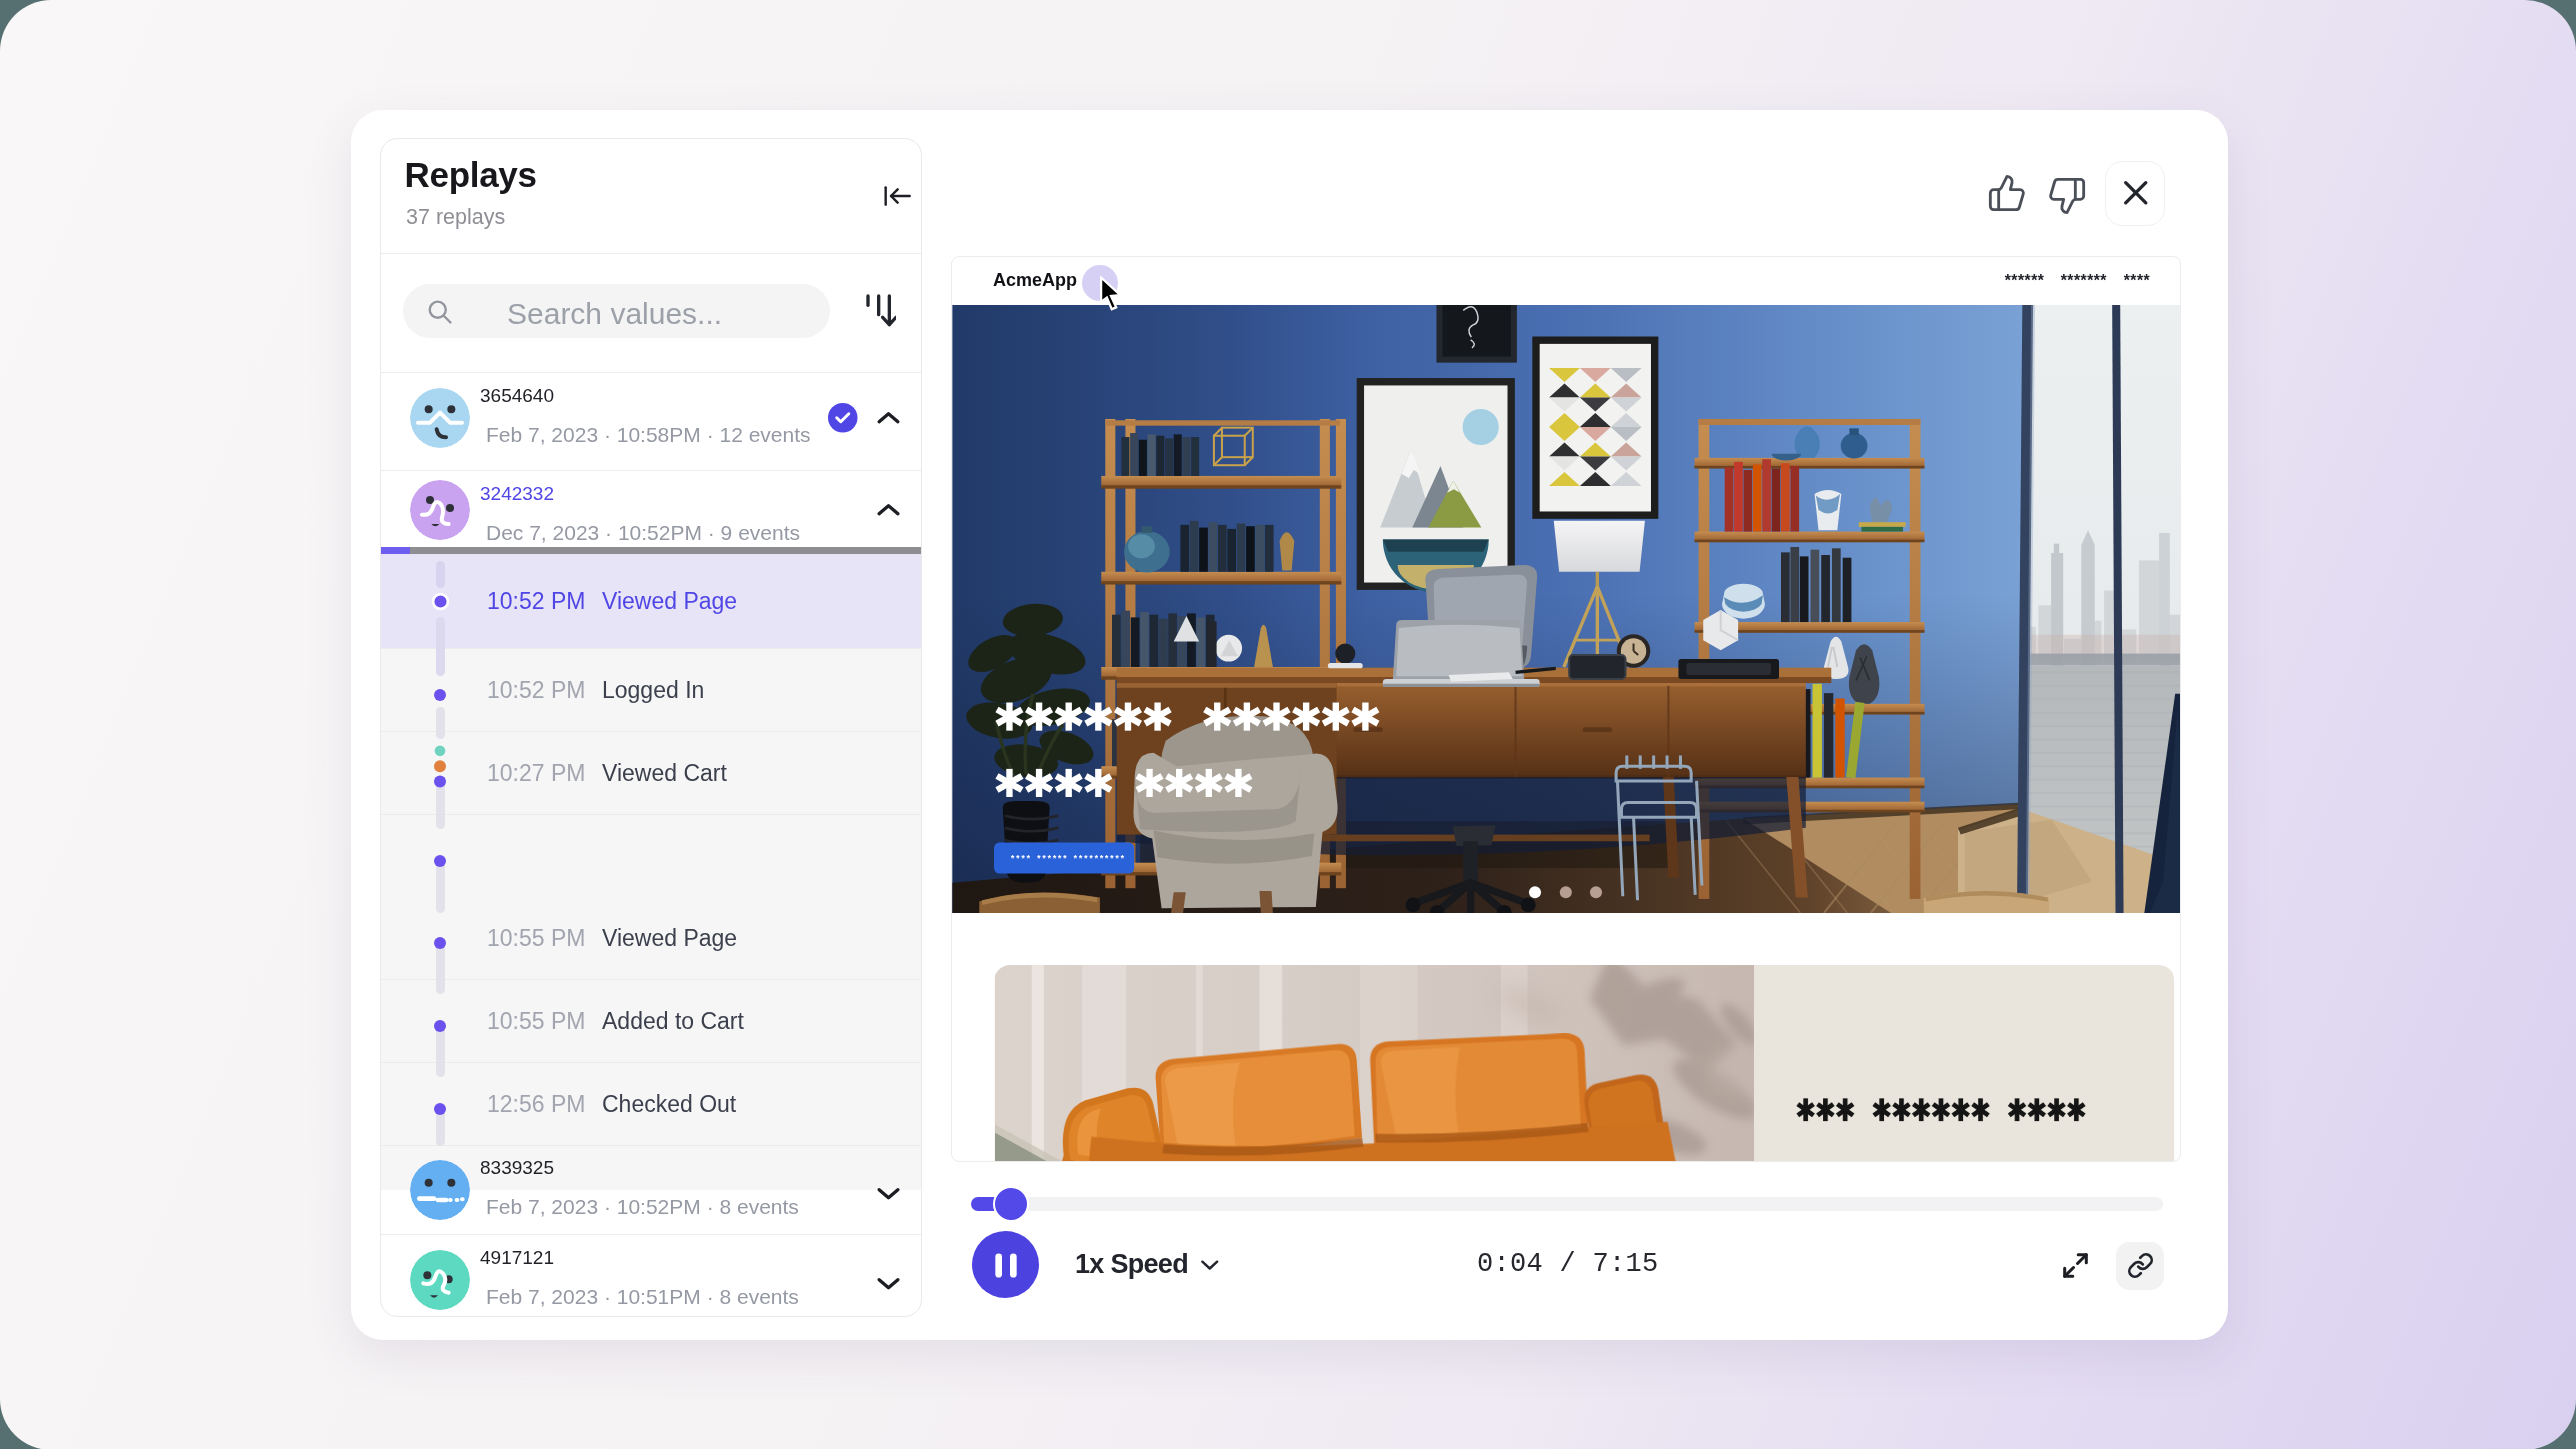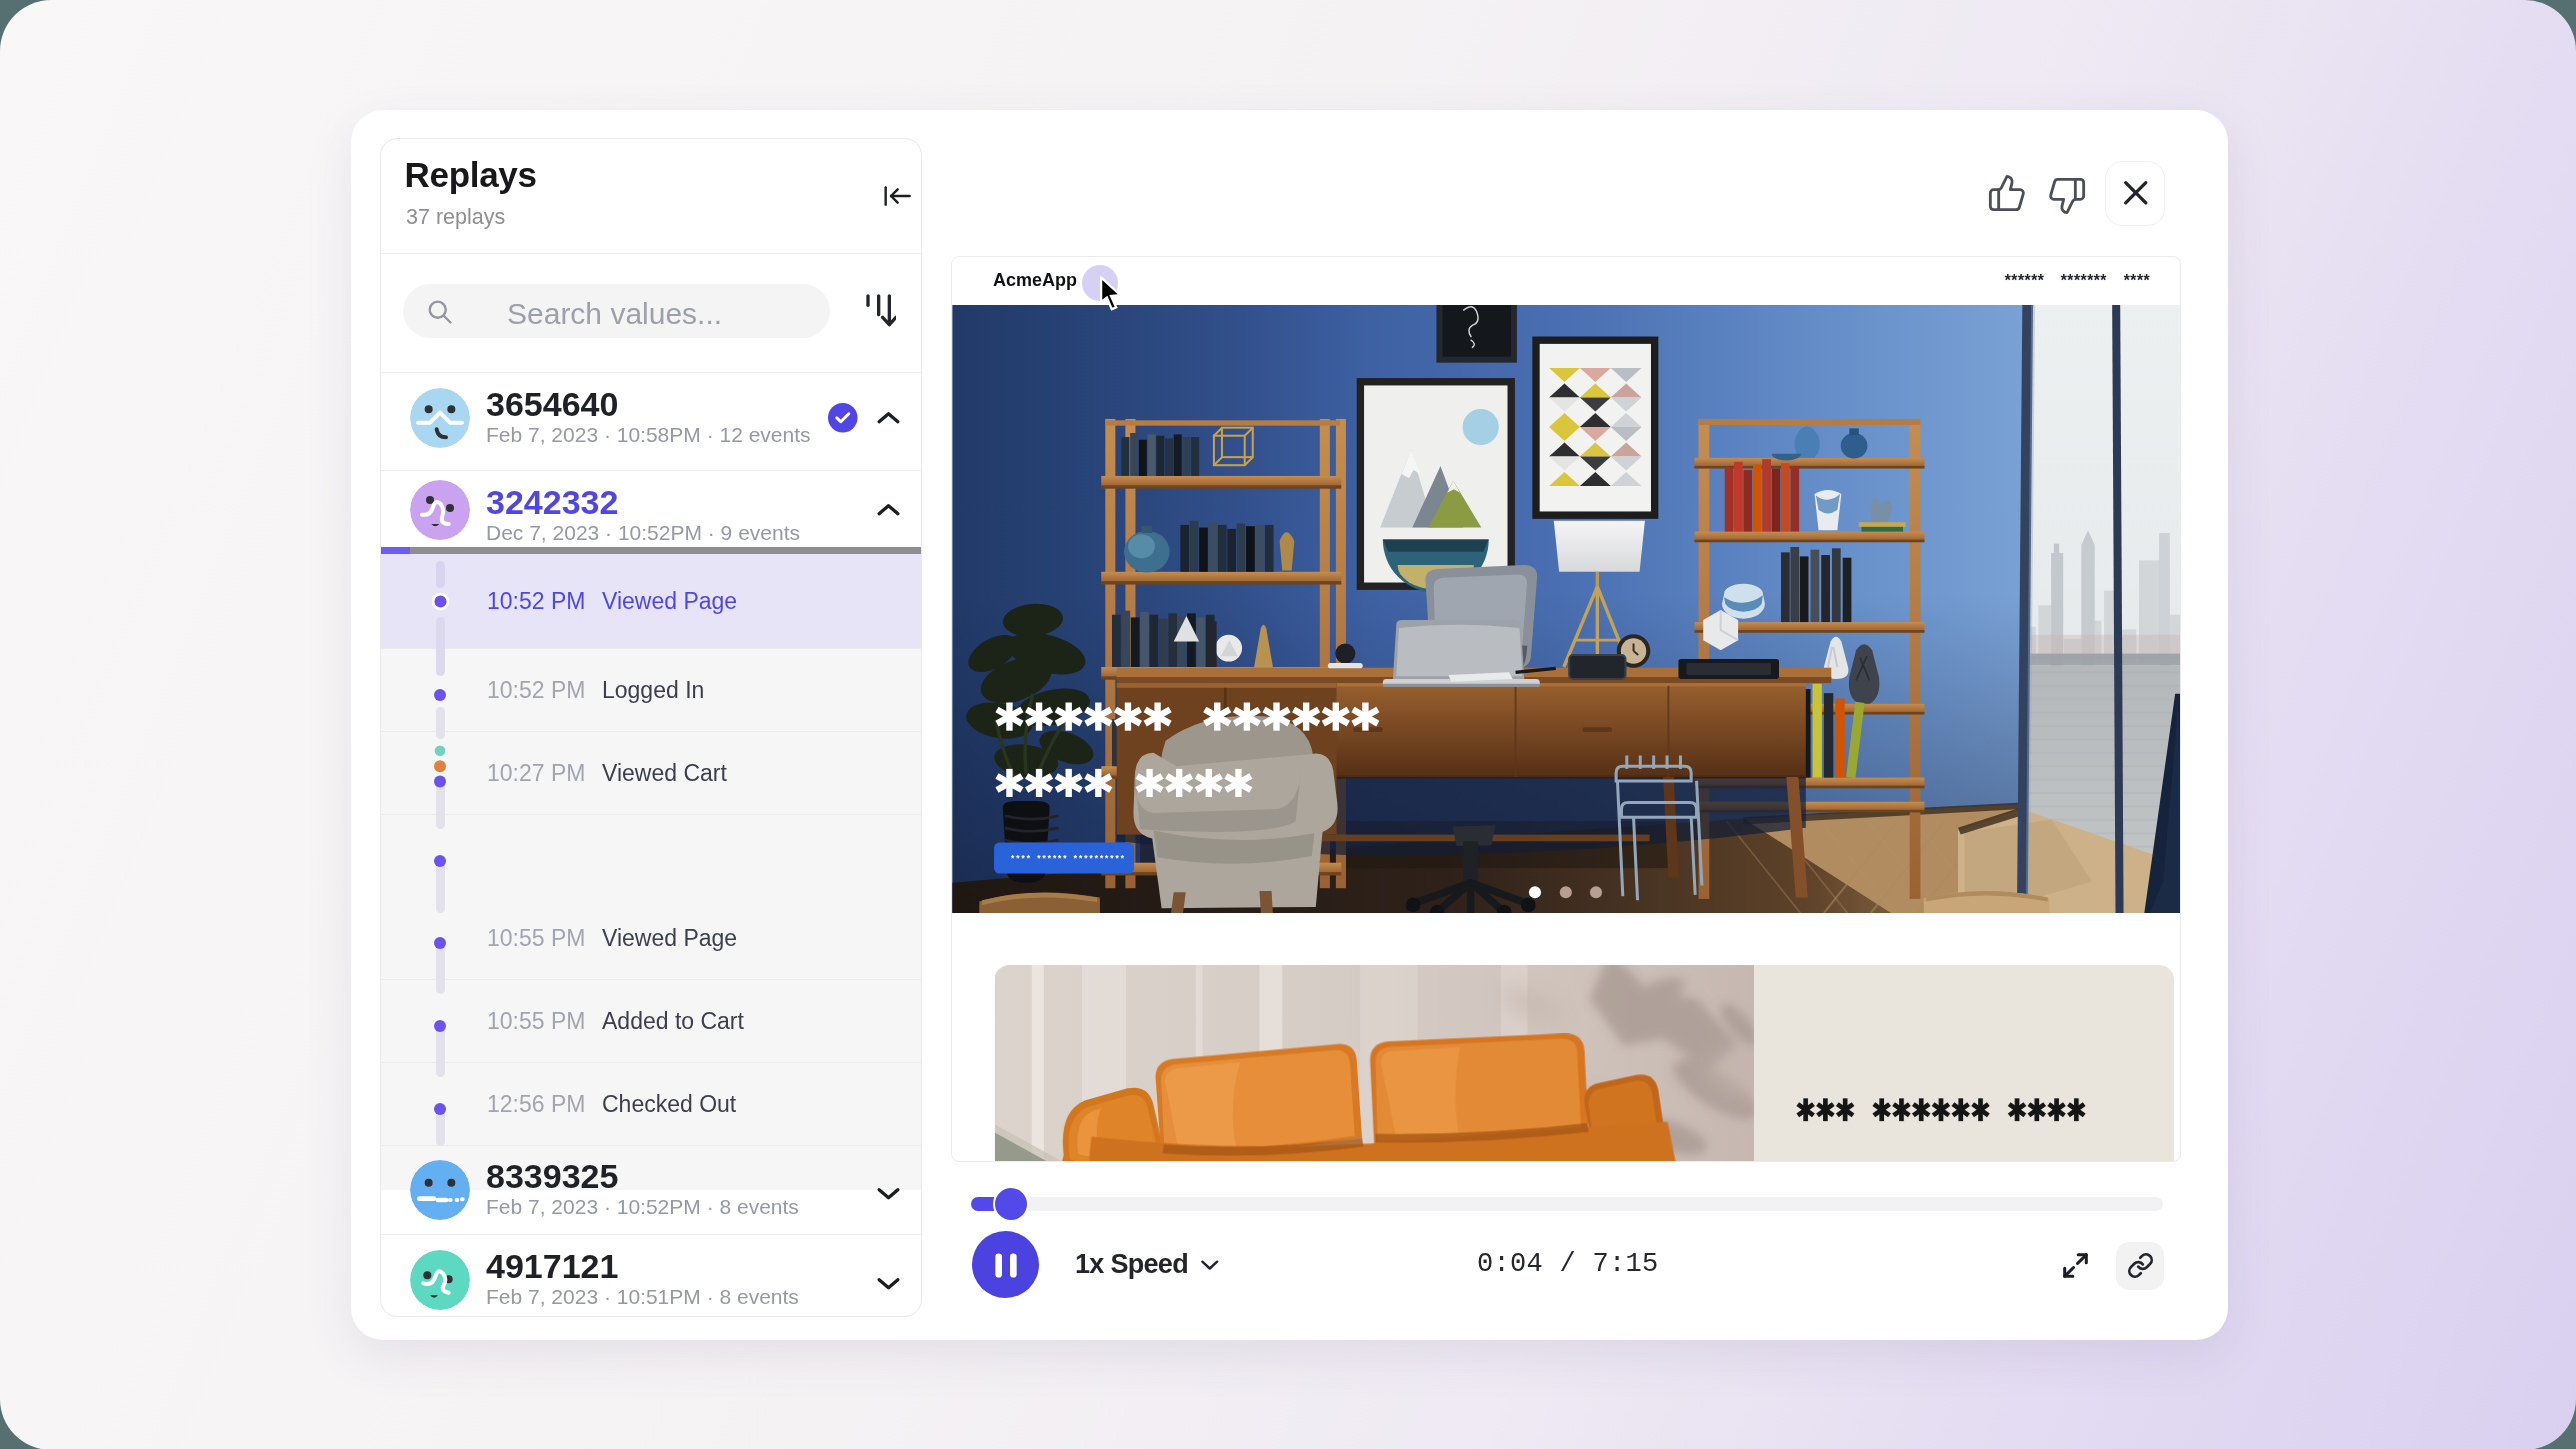--- a/index.html
+++ b/index.html
@@ -15,21 +15,21 @@
   
   .side { position:absolute; left:380px; top:138px; width:542px; height:1179px;
     background:#fff; border:1.3px solid #e9e9eb; border-radius:17.4px; overflow:hidden; }
   .side-h1 { position:absolute; left:23.5px; top:16px; font-size:35px; font-weight:700; color:#17171c; letter-spacing:-0.3px;}
   .side-sub { position:absolute; left:25px; top:66px; font-size:21.5px; color:#8e8e95;text-align:center; }
   .sec-line { position:absolute; left:0; width:100%; height:0; border-top:1.3px solid #ededef; }
   .search-pill { position:absolute; left:22px; top:145px; width:427px; height:54px; border-radius:27px; background:#f4f4f5; }
   .search-txt { position:absolute; left:86px; top:158px; font-size:30px; color:#9ca0a8;margin-left:40px; }
 
   .avatar { position:absolute; border-radius:50%; }
-  .r-title { position:absolute; left:105px; font-size:34px; font-weight:700; color:#1f2127; }
+  .r-title { position:absolute; left:99px; font-size:19px; font-weight:400; color:#1f2127; }
   .r-sub { position:absolute; left:105px; font-size:21px; color:#9599a3; }
 
   
   .events { position:absolute; left:0; top:415px; width:100%; height:636px; background:#f6f6f7; }
   .ev-row { position:absolute; left:0; width:100%; border-bottom:1.3px solid #ebebec; }
   .ev-time { position:absolute; left:106px; font-size:23px; color:#a2a5af; }
   .ev-name { position:absolute; left:221px; font-size:23px; color:#3c404c; }
   .ev-hl { background:#e7e4f7; }
   .ev-hl .ev-time, .ev-hl .ev-name { color:#4f46e5; }
   .tl-seg { position:absolute; left:55px; width:8.7px; background:#e3e2ea; border-radius:4.7px; }

